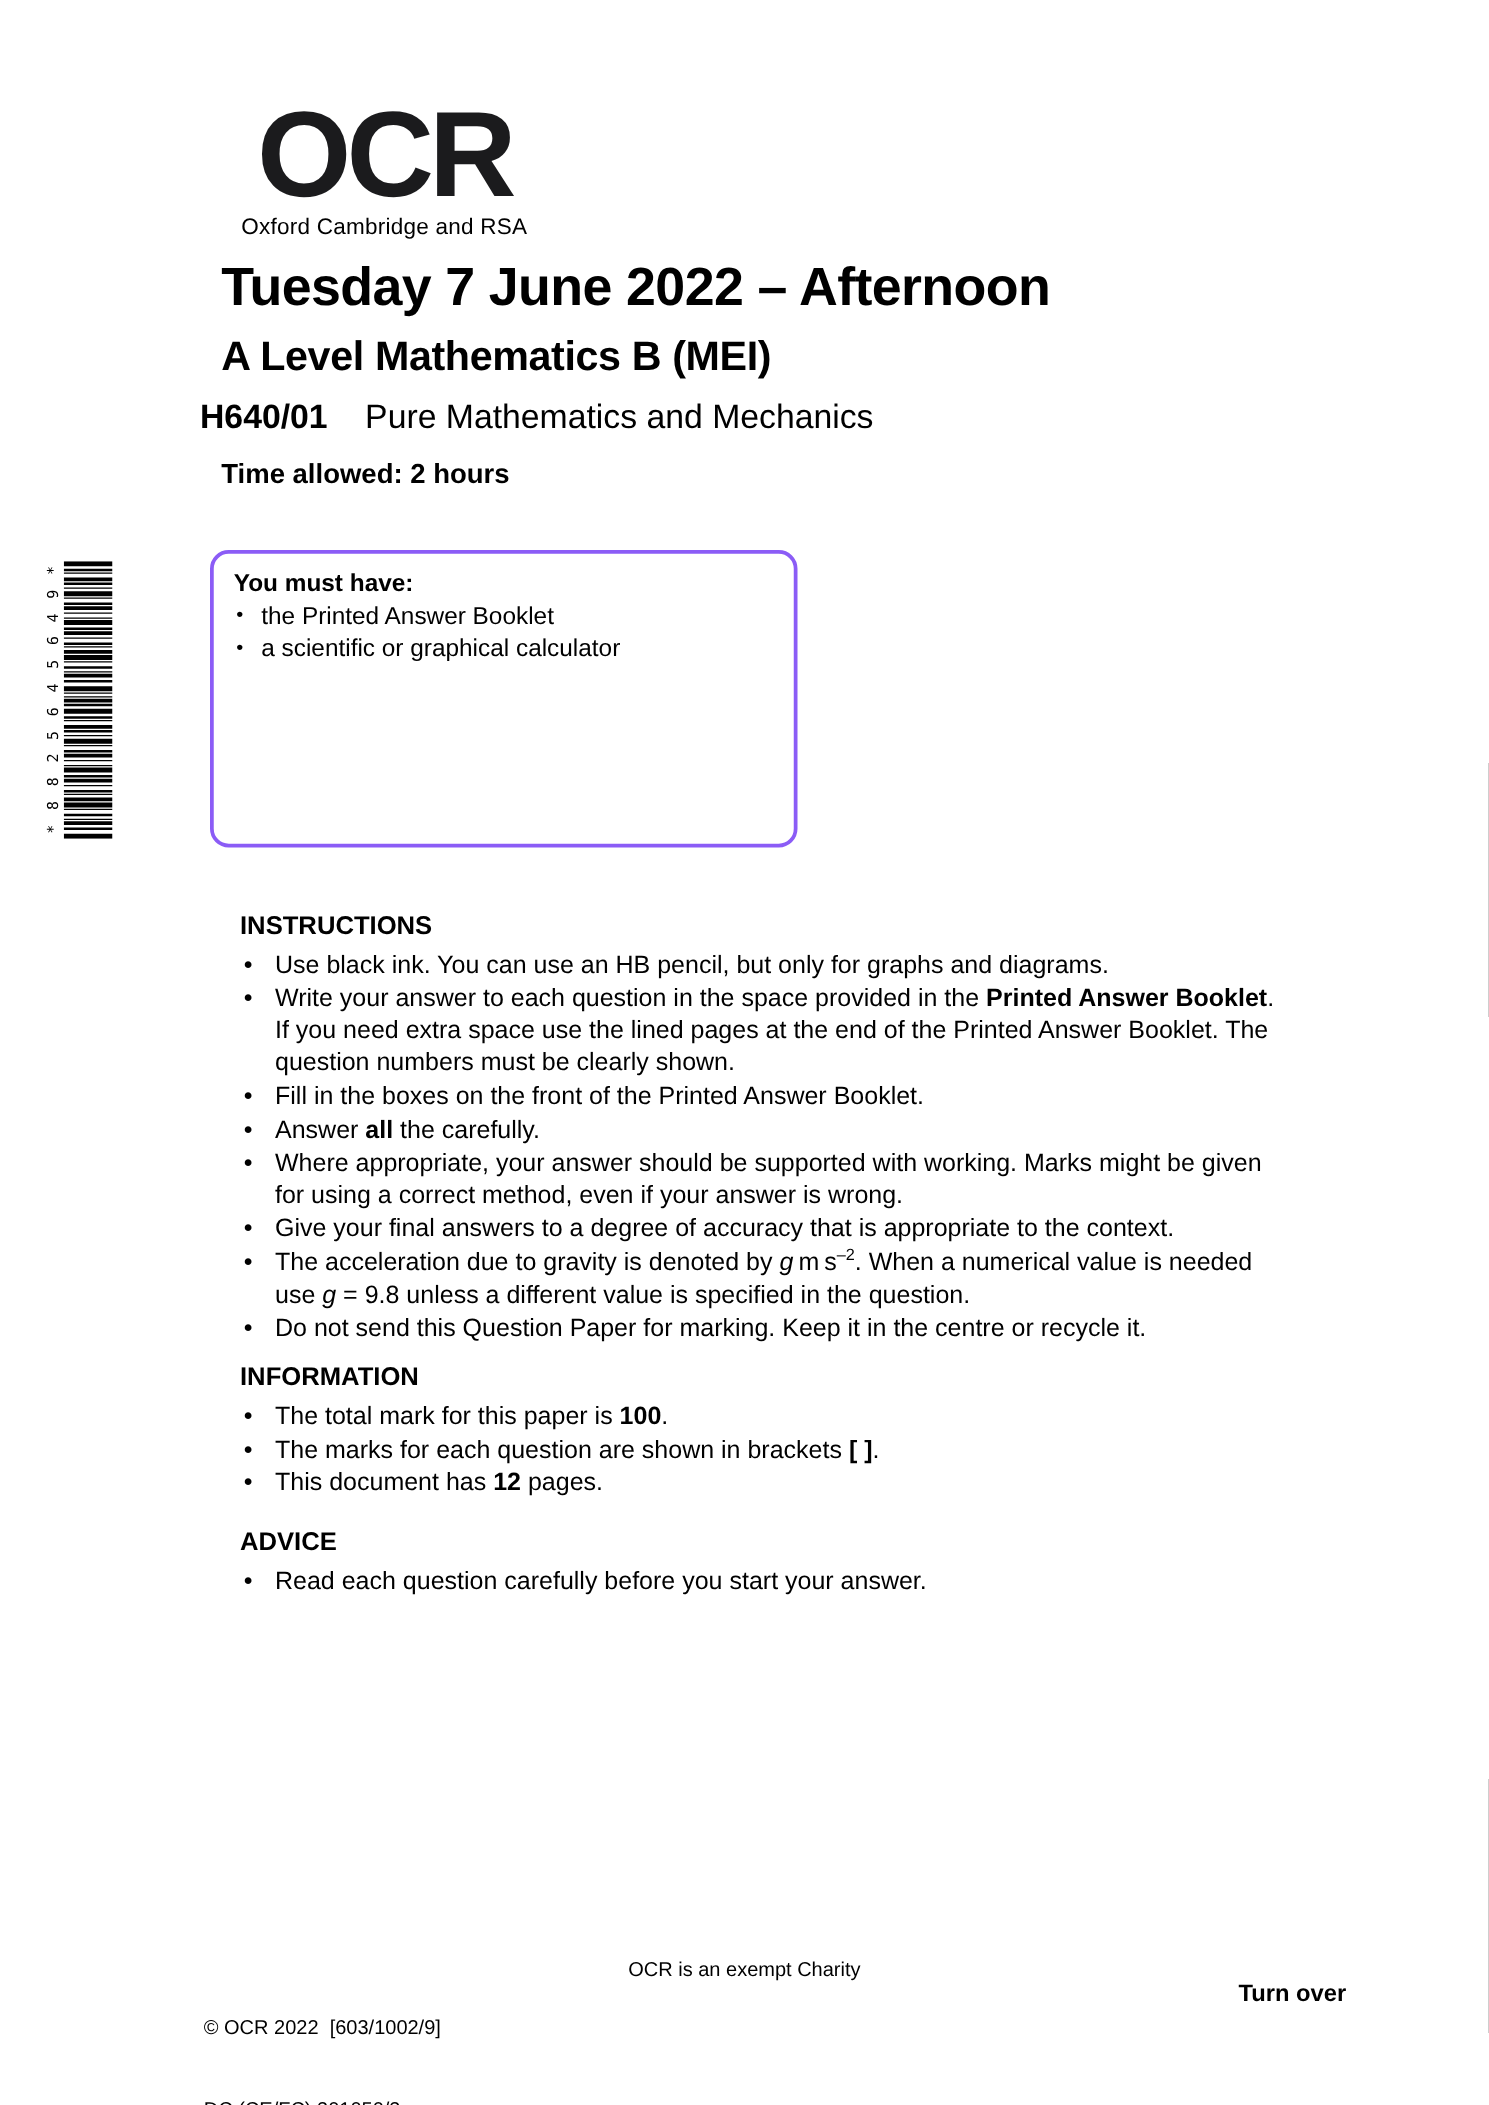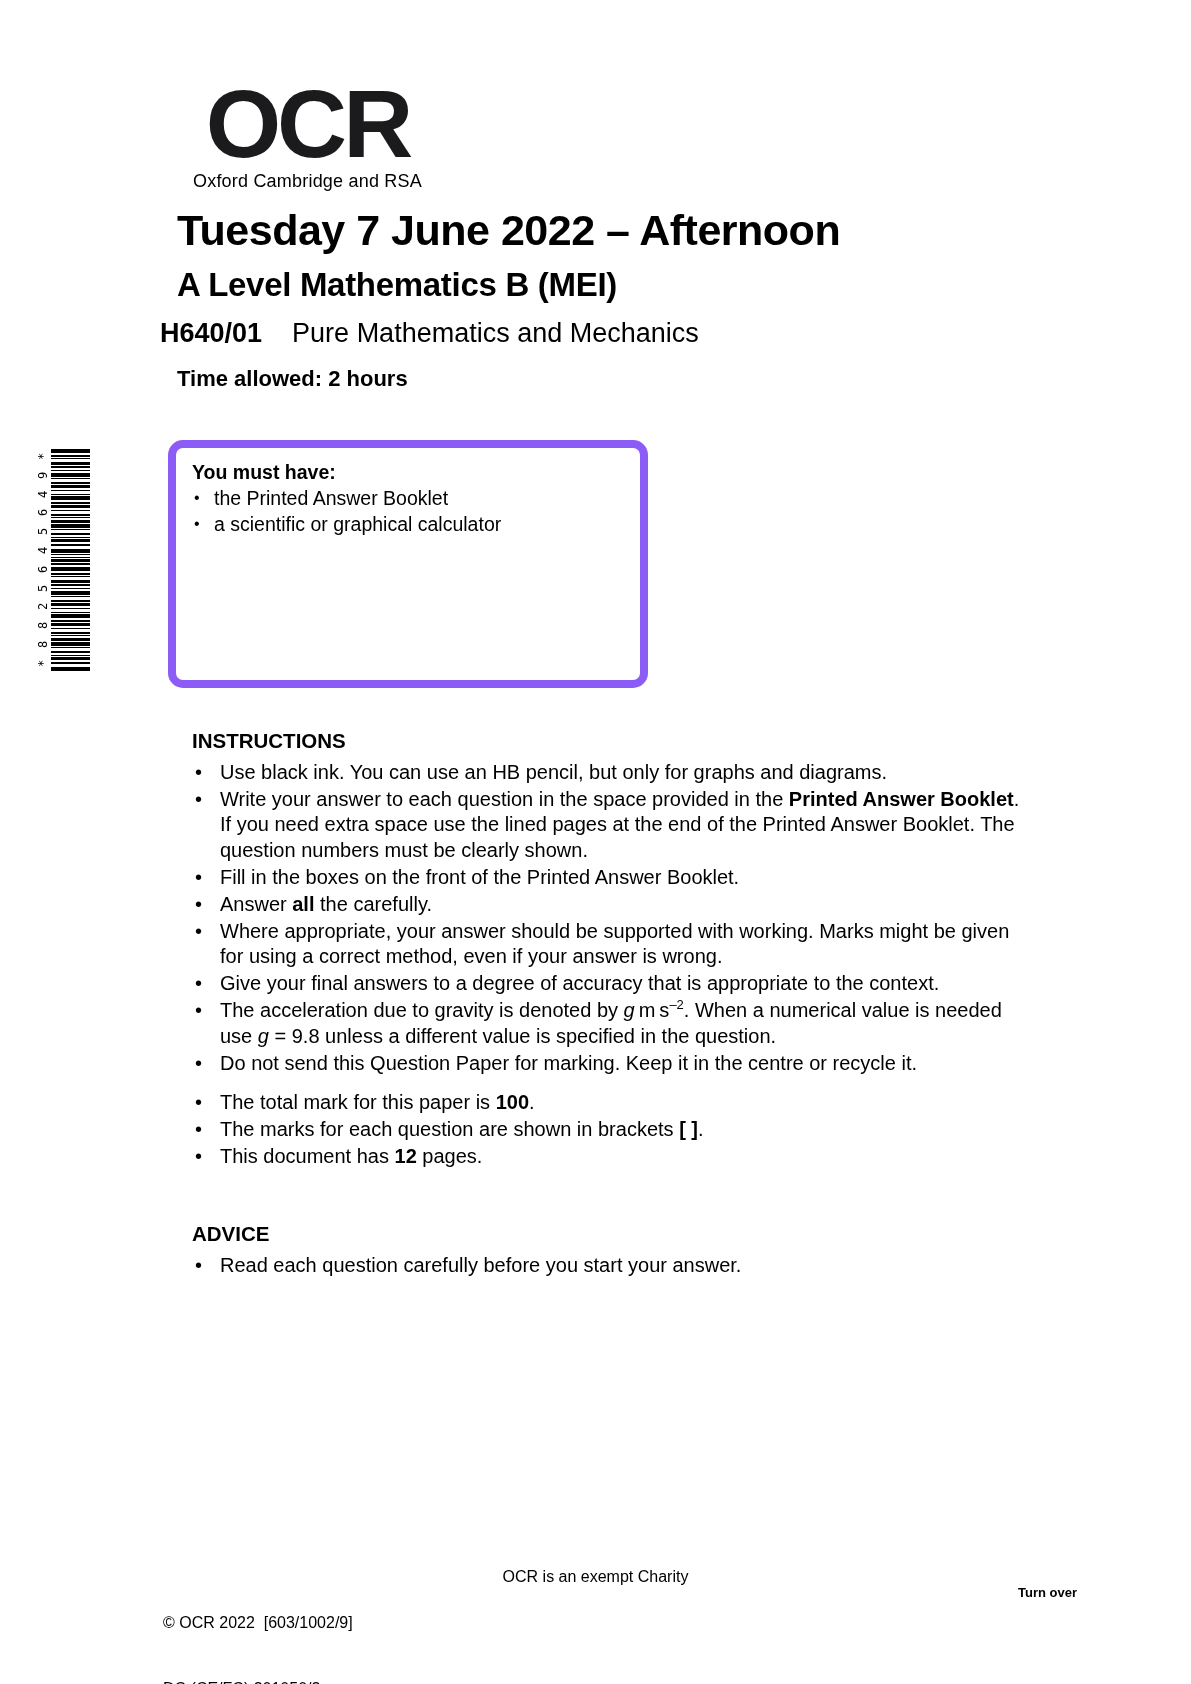--- a/index.html
+++ b/index.html
@@ -33,39 +33,39 @@
   .barcode-digits span{
     display:block;width:14px;height:18.8px;line-height:18.8px;text-align:center;
     font-family:"DejaVu Sans Mono", monospace;font-size:12px;
     transform:rotate(-90deg);
   }
   .barcode-bars{position:absolute;left:15px;top:2px;width:39px;height:222px;overflow:hidden;}
   .barcode-bars div{width:100%;background:#000;}
   
   .must-have-box{
     position:absolute;left:168px;top:440px;width:432px;height:208px;
-    border:8px solid #8b5cf6;border-radius:15px;padding:12px 16px;
+    border:3px solid #8b5cf6;border-radius:15px;padding:12px 16px;
   }
   .must-have-heading{font-size:19.5px;font-weight:bold;line-height:25px;}
   
   .bullet-item{display:flex;margin-top:1px;}
   .bullet-item .dot{width:28px;flex:0 0 28px;padding-left:3px;box-sizing:border-box;}
   .bullet-item .bullet-text{flex:1;}
   .section{position:absolute;left:192px;width:833px;font-size:20px;line-height:25.8px;}
   .section-heading{font-size:20.5px;font-weight:bold;margin-bottom:6px;}
   .section-instructions{top:728px;}
   .section-information{top:1089px;}
   .section-advice{top:1221px;}
   .must-have-box .bullet-item{font-size:19.5px;line-height:24.5px;}
   .must-have-box .dot{width:22px;flex:0 0 22px;padding-left:2px;font-size:16px;}
   sup{font-size:13px;line-height:0;}
   
   .footer-left{position:absolute;left:163px;top:1568px;font-size:16px;line-height:22px;white-space:pre;}
   .footer-center{position:absolute;left:0;top:1568px;width:1191px;text-align:center;font-size:16px;}
-  .footer-turnover{position:absolute;right:114px;top:1585px;font-size:13px;font-weight:bold;}
+  .footer-turnover{position:absolute;right:114px;top:1585px;font-size:19px;font-weight:bold;}
 </style>
 </head>
 <body>
 
 <div class="page">
 
   <div class="logo">
     <div class="logo-brand">OCR</div>
     <div class="logo-tagline">Oxford Cambridge and RSA</div>
   </div>
@@ -200,20 +200,21 @@
           <span class="bullet-text"><span>The acceleration due to gravity is denoted by </span><span style="font-style: italic;">g</span><span> m s</span><sup>–2</sup><span>. When a numerical value is needed use </span><span style="font-style: italic;">g</span><span> = 9.8 unless a different value is specified in the question.</span></span>
         </div>
         <div class="bullet-item">
           <span class="dot">•</span>
           <span class="bullet-text"><span>Do </span><span style="font-weight: normal;">not</span><span> send this Question Paper for marking. Keep it in the centre or recycle it.</span></span>
         </div>
       </div>
   </div>
 
   <div class="section section-information">
+    <div class="section-heading">INFORMATION</div>
     <div>
         <div class="bullet-item">
           <span class="dot">•</span>
           <span class="bullet-text"><span>The total mark for this paper is </span><span style="font-weight: bold;">100</span><span>.</span></span>
         </div>
         <div class="bullet-item">
           <span class="dot">•</span>
           <span class="bullet-text"><span>The marks for each question are shown in brackets </span><span style="font-weight: bold;">[ ]</span><span>.</span></span>
         </div>
         <div class="bullet-item">

